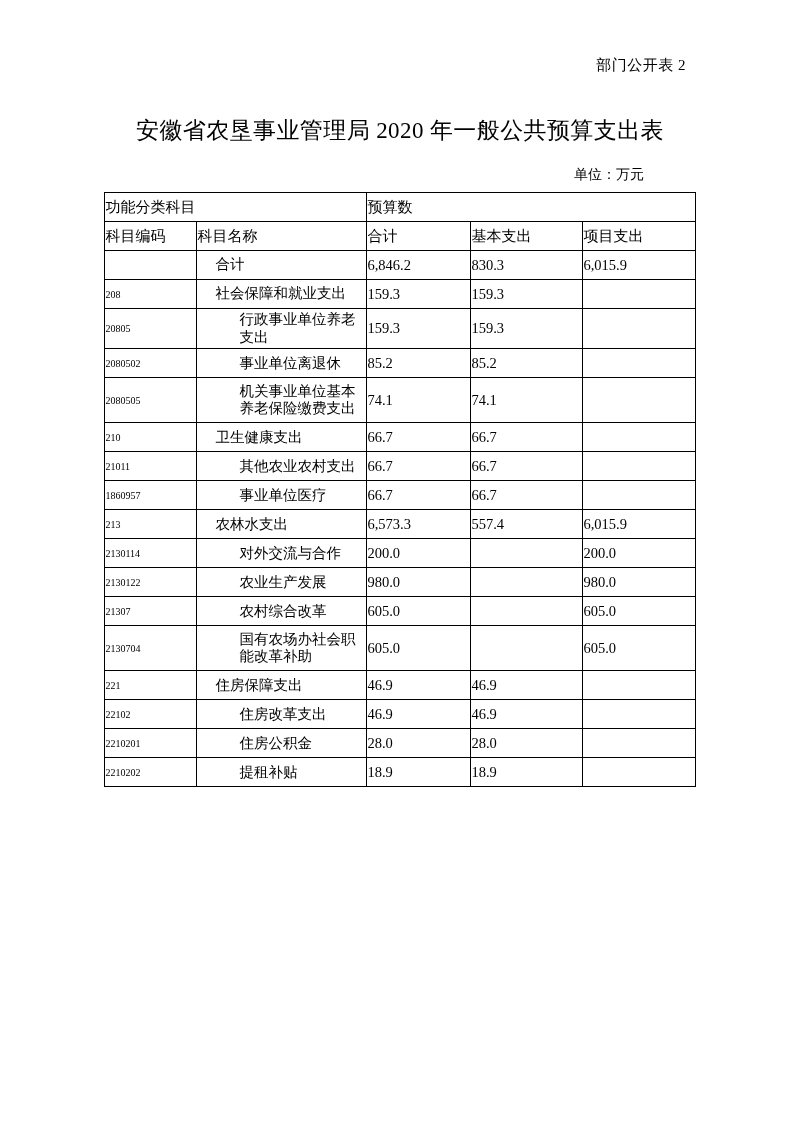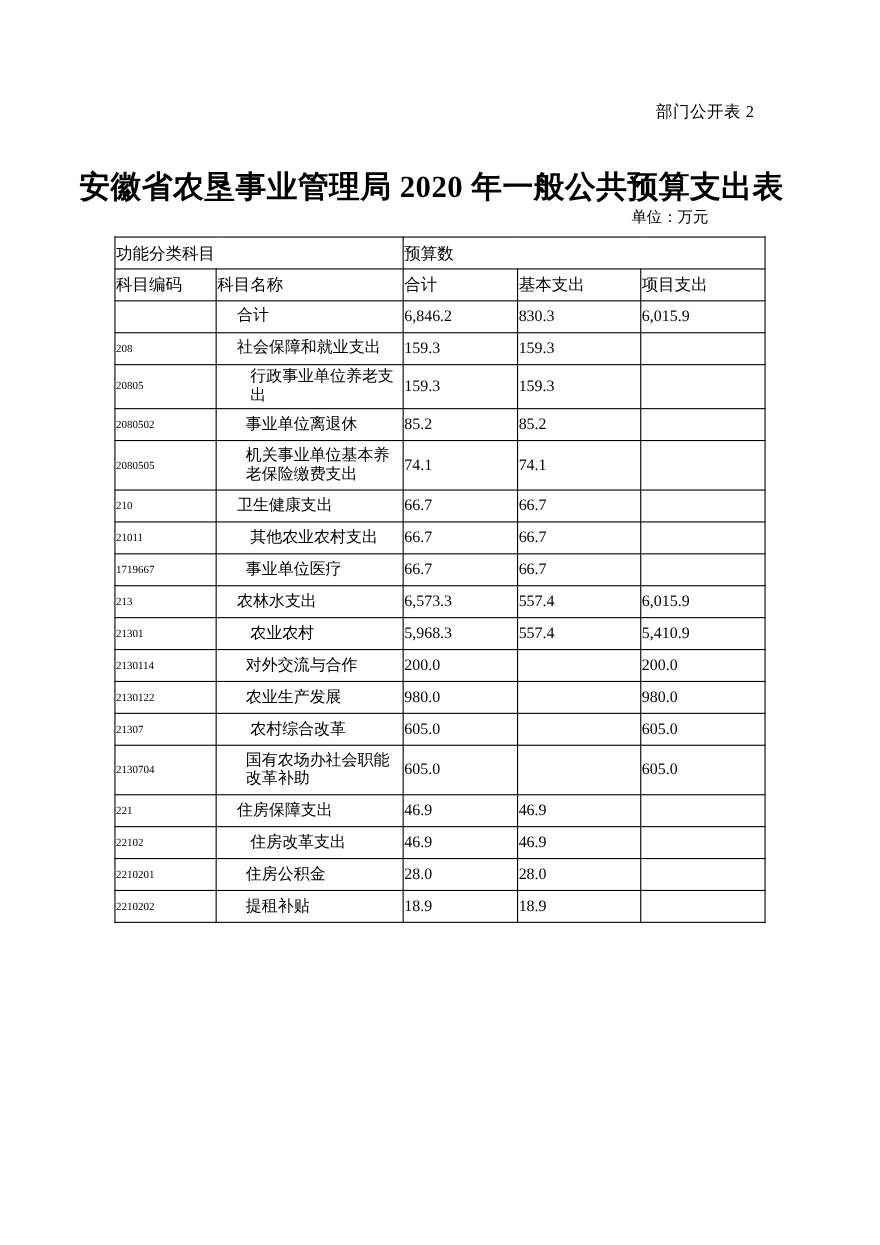--- a/index.html
+++ b/index.html
@@ -18,34 +18,35 @@
   .page {
     position: relative;
     width: 800px;
     height: 1132px;
     box-sizing: border-box;
     padding: 0 72px;
   }
   .header-note {
     text-align: right;
     font-size: 15px;
-    margin-top: 92px;
+    margin-top: 56px;
     margin-right: 42px;
     letter-spacing: 0.5px;
   }
   .doc-title {
-    text-align: left;
-    font-size: 28px;
-    font-weight: bold;
+    text-align: center;
+    font-size: 23px;
+    font-weight: normal;
     margin-top: 40px;
     letter-spacing: 0.4px;
   }
   .unit-line {
     text-align: right;
     font-size: 14px;
+    margin-top: 20px;
     margin-right: 84px;
   }
   table.budget {
     border-collapse: collapse;
     width: 590px;
     margin: 8px auto 0 auto;
     table-layout: fixed;
     font-size: 14.5px;
   }
   table.budget td, table.budget th {
@@ -73,22 +74,22 @@
   .cell-name {
     text-align: left;
     font-size: 14.5px;
   }
   .cell-num {
     text-align: left;
     padding-right: 8px;
     font-size: 14.5px;
   }
   .ind1 { padding-left: 18px; }
-  .ind2 { padding-left: 30px; }
-  .ind3 { padding-left: 26px; }
+  .ind2 { padding-left: 42px; }
+  .ind3 { padding-left: 42px; }
   .ind-wrap {
     display: block;
     line-height: 1.22;
     padding-top: 2px;
     padding-bottom: 2px;
   }
   tr.tall td { height: 44px; }
 </style>
 </head>
 <body>
@@ -180,47 +181,38 @@
         <tr>
           <td class="cell-code">21011</td>
           <td class="cell-name">
             <span class="ind-wrap ind2">其他农业农村支出</span>
           </td>
           <td class="cell-num">66.7</td>
           <td class="cell-num">66.7</td>
           <td class="cell-num"></td>
         </tr>
         <tr>
-          <td class="cell-code">1719667</td>
+          <td class="cell-code">1860957</td>
           <td class="cell-name">
             <span class="ind-wrap ind3">事业单位医疗</span>
           </td>
           <td class="cell-num">66.7</td>
           <td class="cell-num">66.7</td>
           <td class="cell-num"></td>
         </tr>
         <tr>
           <td class="cell-code">213</td>
           <td class="cell-name">
             <span class="ind-wrap ind1">农林水支出</span>
           </td>
           <td class="cell-num">6,573.3</td>
           <td class="cell-num">557.4</td>
           <td class="cell-num">6,015.9</td>
         </tr>
         <tr>
-          <td class="cell-code">21301</td>
-          <td class="cell-name">
-            <span class="ind-wrap ind2">农业农村</span>
-          </td>
-          <td class="cell-num">5,968.3</td>
-          <td class="cell-num">557.4</td>
-          <td class="cell-num">5,410.9</td>
-        </tr>
-        <tr>
           <td class="cell-code">2130114</td>
           <td class="cell-name">
             <span class="ind-wrap ind3">对外交流与合作</span>
           </td>
           <td class="cell-num">200.0</td>
           <td class="cell-num"></td>
           <td class="cell-num">200.0</td>
         </tr>
         <tr>
           <td class="cell-code">2130122</td>

